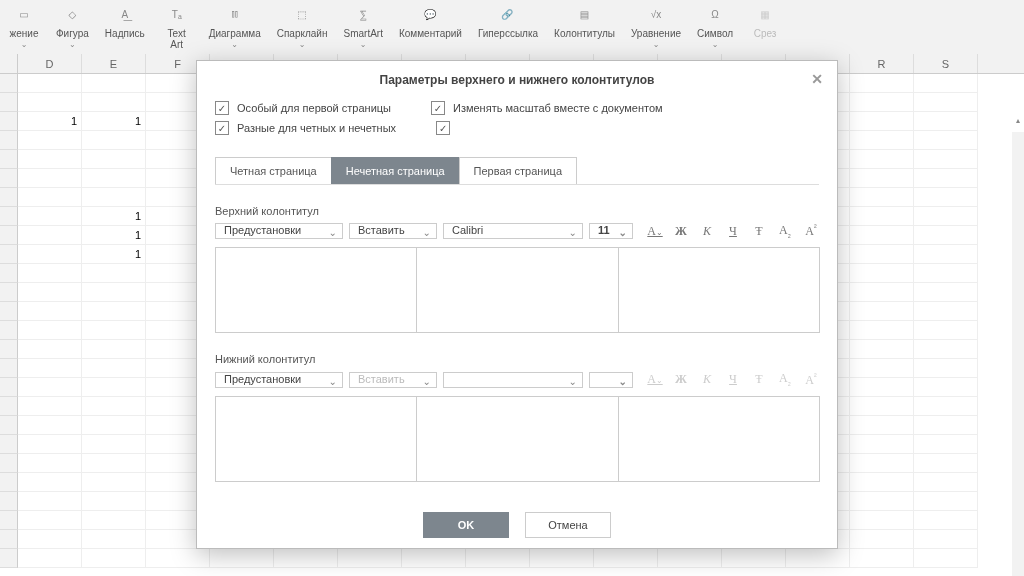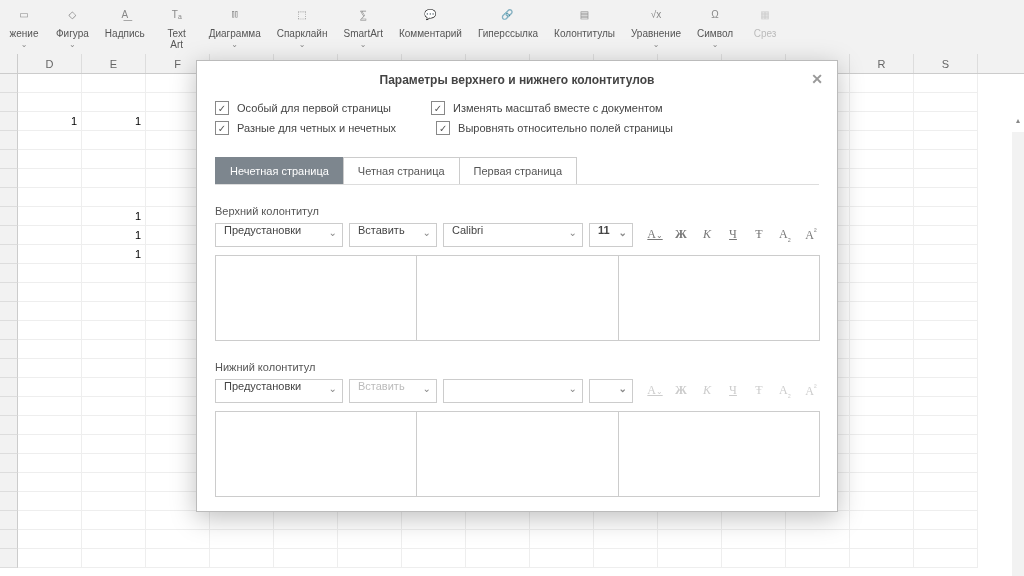--- a/index.html
+++ b/index.html
@@ -35,21 +35,21 @@
 .chk { display: flex; align-items: center; gap: 8px; font-size: 11px; color: #444; cursor: pointer; }
 .chk-box { width: 14px; height: 14px; border: 1px solid #888; display: flex; align-items: center; justify-content: center; font-size: 10px; color: #555; }
 
 .tabs { display: flex; margin-top: 22px; border-bottom: 1px solid #ddd; }
 .tab { padding: 7px 14px; font-size: 11px; color: #555; border: 1px solid #ccc; border-bottom: none; background: #fff; cursor: pointer; margin-right: -1px; }
 .tab.active { background: #7d868e; color: #fff; border-color: #7d868e; }
 
 .section-label { font-size: 11px; color: #555; margin-top: 20px; margin-bottom: 6px; }
 
 .ctrl-row { display: flex; align-items: center; gap: 6px; }
-.dd { height: 24px; border: 1px solid #ccc; background: #fff; font-size: 11px; color: #444; padding: 0 18px 0 8px; position: relative; cursor: pointer; }
+.dd { height: 16px; border: 1px solid #ccc; background: #fff; font-size: 11px; color: #444; padding: 0 18px 0 8px; position: relative; cursor: pointer; }
 .dd::after { content: "⌄"; position: absolute; right: 5px; top: 3px; font-size: 10px; color: #888; }
 .dd.w1 { width: 128px; }
 .dd.w2 { width: 88px; }
 .dd.w3 { width: 140px; }
 .dd.w4 { width: 44px; font-weight: bold; }
 .dd.disabled { color: #bbb; }
 
 .fmt-bar { display: flex; align-items: center; gap: 10px; margin-left: 8px; }
 .fmt { font-size: 12px; color: #777; cursor: pointer; width: 16px; text-align: center; font-family: Georgia, serif; }
 .fmt.disabled { color: #ccc; }
@@ -639,27 +639,26 @@
           <span>Изменять масштаб вместе с документом</span>
         </label>
     </div>
     <div class="chk-row">
       <label class="chk">
           <span class="chk-box">✓</span>
           <span>Разные для четных и нечетных</span>
         </label>
       <label class="chk">
           <span class="chk-box">✓</span>
-          <span>Выровнять относительно полей страницы</span>
         </label>
     </div>
 
     <div class="tabs">
+      <div class="tab">Четная страница</div>
       <div class="tab active">Нечетная страница</div>
-      <div class="tab">Четная страница</div>
       <div class="tab">Первая страница</div>
     </div>
 
     <div class="section-label">Верхний колонтитул</div>
     <div class="ctrl-row">
       <div class="dd w1">Предустановки</div>
       <div class="dd w2">Вставить</div>
       <div class="dd w3">Calibri</div>
       <div class="dd w4">11</div>
       <div class="fmt-bar">
@@ -693,13 +692,17 @@
         <span class="fmt disabled">A<span class="sm">₂</span></span>
         <span class="fmt disabled">A<sup>²</sup></span>
       </div>
     </div>
     <div class="edit-grid">
       <div class="edit-cell"></div>
       <div class="edit-cell"></div>
       <div class="edit-cell"></div>
     </div>
   </div>
+  <div class="dialog-footer">
+    <button class="btn primary">OK</button>
+    <button class="btn">Отмена</button>
+  </div>
 </div>
 
 </body></html>

